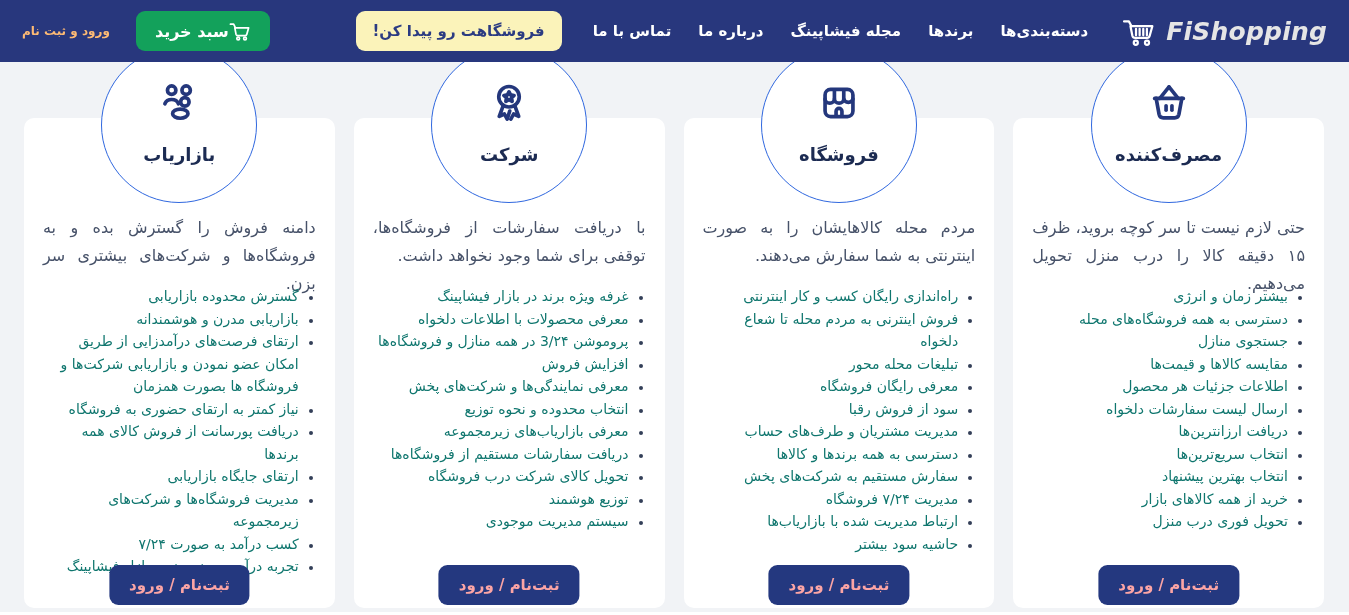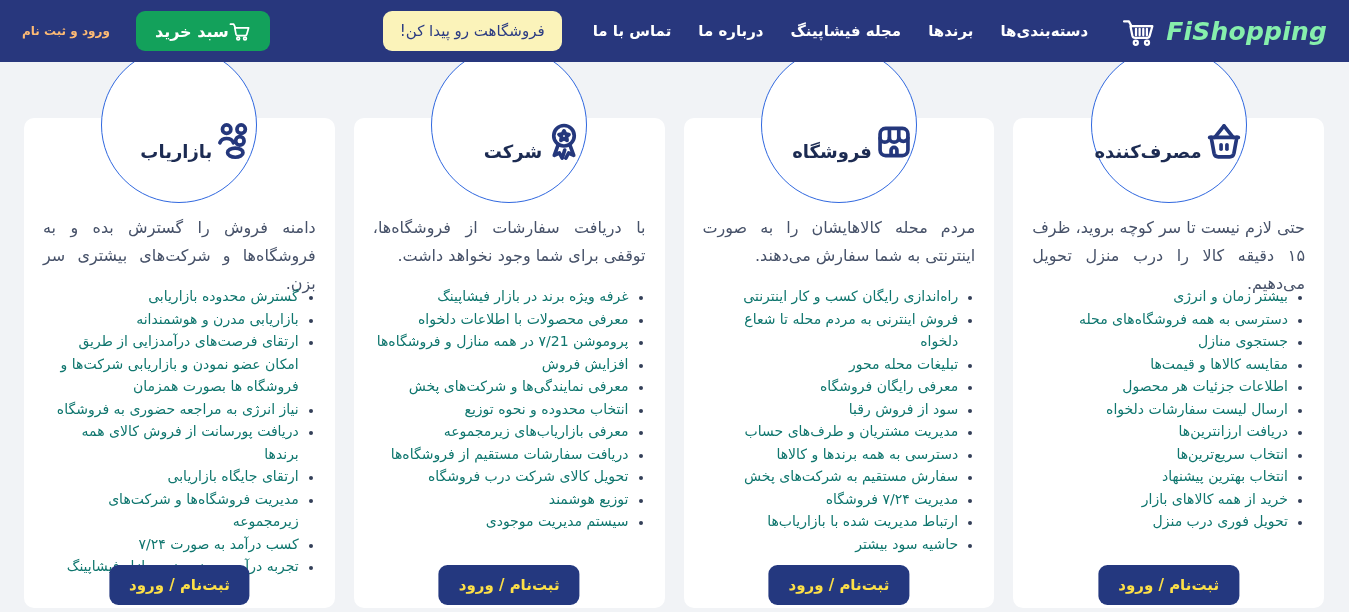--- a/index.html
+++ b/index.html
@@ -12,25 +12,25 @@
   }
   
   .navbar {
     position: absolute; top: 0; right: 0; left: 0; height: 62px;
     background: #28377D;
     display: flex; align-items: center;
     padding: 0 22px; gap: 27px;
     z-index: 20;
   }
   .logo { display: flex; align-items: center; gap: 9px; direction: ltr; cursor: pointer; margin-left: 6px; }
-  .logo-text { color: #86efac; font-weight: bold; font-style: italic; font-size: 25px; letter-spacing: 0.2px; }
+  .logo-text { color: #e5e5e5; font-weight: bold; font-style: italic; font-size: 25px; letter-spacing: 0.2px; }
   .nav-link { color: #fff; font-size: 15px; font-weight: 700; cursor: pointer; white-space: nowrap; }
   .find-store-btn {
     background: #FBF3BA; color: #2B3B82; border: none; cursor: pointer;
-    font-family: inherit; font-size: 15px; font-weight: 400;
+    font-family: inherit; font-size: 15px; font-weight: 700;
     padding: 11px 17px; border-radius: 9px; margin-right: 4px; white-space: nowrap;
   }
   .nav-left { margin-inline-start: auto; display: flex; align-items: center; gap: 26px; }
   .cart-btn {
     background: #13A15B; color: #fff; border: none; cursor: pointer;
     font-family: inherit; font-size: 16px; font-weight: 700;
     padding: 10px 19px; border-radius: 9px;
     display: flex; align-items: center; white-space: nowrap;
   }
   .auth-link { color: #fdba74; font-size: 12px; font-weight: 700; cursor: pointer; white-space: nowrap; }
@@ -46,38 +46,38 @@
   }
   .card {
     position: relative; flex: 1;
     background: #ffffff; border-radius: 10px;
     height: 490px; padding: 0 19px;
   }
   .circle {
     position: absolute; top: -71px; right: 50%; transform: translateX(50%);
     width: 156px; height: 156px; border-radius: 50%;
     background: #ffffff; border: 1.5px solid #3068DF;
-    display: flex; flex-direction: row; align-items: center;
+    display: flex; flex-direction: column; align-items: center;
     padding-top: 33px; z-index: 1;
   }
   .circle svg { width: 44px; height: 44px; }
   .card-title { margin-top: 19px; font-size: 18px; font-weight: 700; color: #1C2B52; }
   .card-desc {
     margin-top: 96px; height: 58px; margin-bottom: 13px;
     font-size: 16px; line-height: 1.75; color: #475269;
     text-align: justify;
   }
   .benefits { padding-right: 17px; }
   .benefits li {
     font-size: 14px; line-height: 22.5px; color: #0f766e; text-align: right;
   }
   .benefits li::marker { color: #333F58; font-size: 12px; }
   .cta-btn {
     position: absolute; bottom: 3px; right: 50%; transform: translateX(50%);
-    background: #24387F; color: #fde047; border: none; cursor: pointer;
+    background: #24387F; color: #fca5a5; border: none; cursor: pointer;
     font-family: inherit; font-size: 15px; font-weight: 700;
     padding: 11px 20px; border-radius: 9px; white-space: nowrap;
   }
   .icon-stroke { fill: none; stroke: #24377C; stroke-width: 2; stroke-linecap: round; stroke-linejoin: round; }
   .icon-stroke-w { fill: none; stroke: #ffffff; stroke-linecap: round; stroke-linejoin: round; }
 </style>
 </head>
 <body>
 
 <header class="navbar">
@@ -196,21 +196,21 @@
             <path d="M8.9 13.3 L6.7 19.3 L9.5 18 L11 20.8 L12.4 16.4"></path>
             <path d="M15.1 13.3 L17.3 19.3 L14.5 18 L13 20.8"></path>
           </g>
         </svg>
         <h3 class="card-title">شرکت</h3>
       </div>
       <p class="card-desc">با دریافت سفارشات از فروشگاه‌ها، توقفی برای شما وجود نخواهد داشت.</p>
       <ul class="benefits">
           <li>غرفه ویژه برند در بازار فیشاپینگ</li>
           <li>معرفی محصولات با اطلاعات دلخواه</li>
-          <li>پروموشن ۷/21 در همه منازل و فروشگاه‌ها</li>
+          <li>پروموشن 3/۲۴ در همه منازل و فروشگاه‌ها</li>
           <li>افزایش فروش</li>
           <li>معرفی نمایندگی‌ها و شرکت‌های پخش</li>
           <li>انتخاب محدوده و نحوه توزیع</li>
           <li>معرفی بازاریاب‌های زیرمجموعه</li>
           <li>دریافت سفارشات مستقیم از فروشگاه‌ها</li>
           <li>تحویل کالای شرکت درب فروشگاه</li>
           <li>توزیع هوشمند</li>
           <li>سیستم مدیریت موجودی</li>
         </ul>
       <button class="cta-btn">ثبت‌نام / ورود</button>
@@ -227,21 +227,21 @@
             <ellipse cx="12.7" cy="17.8" rx="4.2" ry="2.5"></ellipse>
           </g>
         </svg>
         <h3 class="card-title">بازاریاب</h3>
       </div>
       <p class="card-desc">دامنه فروش را گسترش بده و به فروشگاه‌ها و شرکت‌های بیشتری سر بزن.</p>
       <ul class="benefits">
           <li>گسترش محدوده بازاریابی</li>
           <li>بازاریابی مدرن و هوشمندانه</li>
           <li>ارتقای فرصت‌های درآمدزایی از طریق امکان عضو نمودن و بازاریابی شرکت‌ها و فروشگاه ها بصورت همزمان</li>
-          <li>نیاز انرژی به مراجعه حضوری به فروشگاه</li>
+          <li>نیاز کمتر به ارتقای حضوری به فروشگاه</li>
           <li>دریافت پورسانت از فروش کالای همه برندها</li>
           <li>ارتقای جایگاه بازاریابی</li>
           <li>مدیریت فروشگاه‌ها و شرکت‌های زیرمجموعه</li>
           <li>کسب درآمد به صورت ۷/۲۴</li>
           <li>تجربه درآمد بدون مرز در بازار فیشاپینگ</li>
         </ul>
       <button class="cta-btn">ثبت‌نام / ورود</button>
     </article>
 
   </div>

